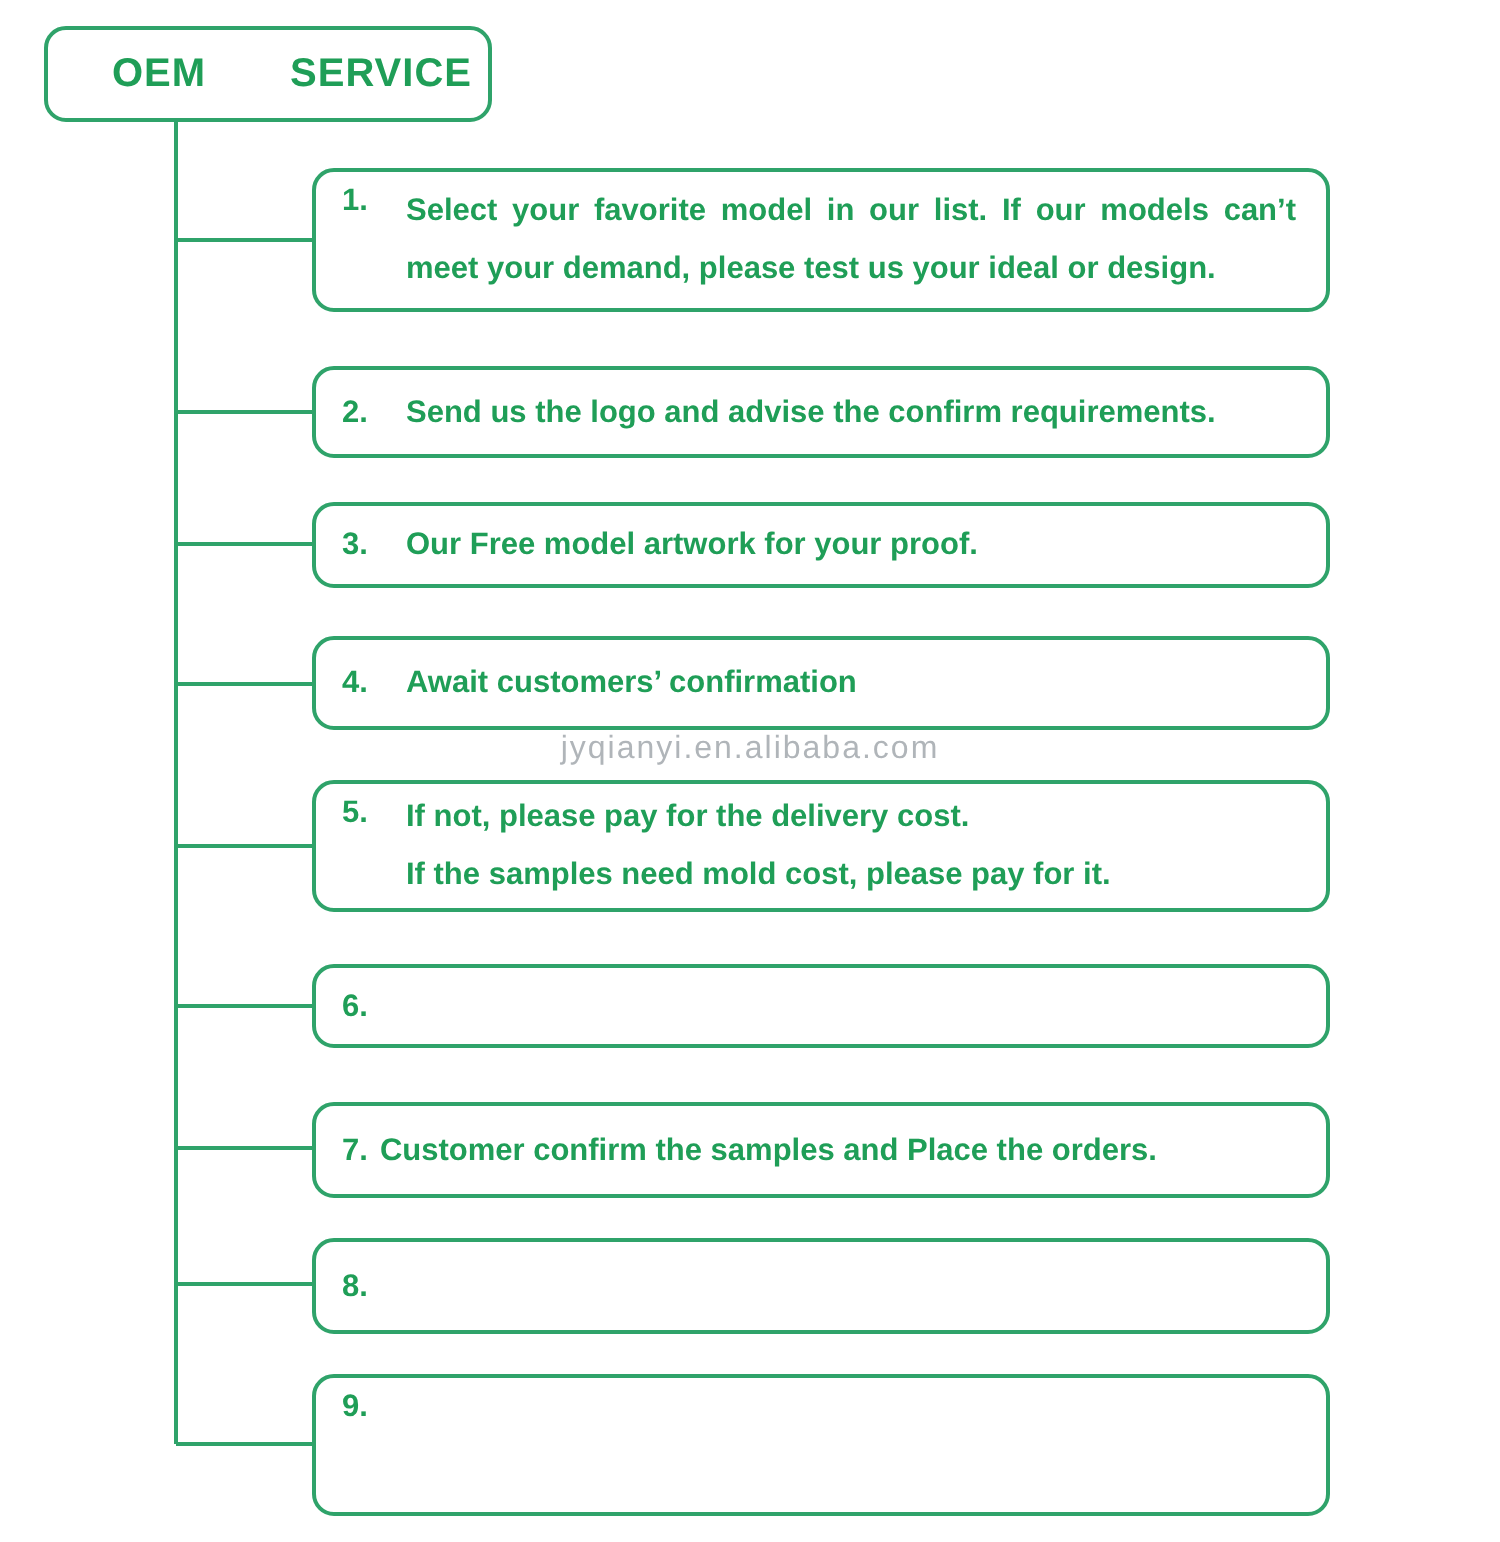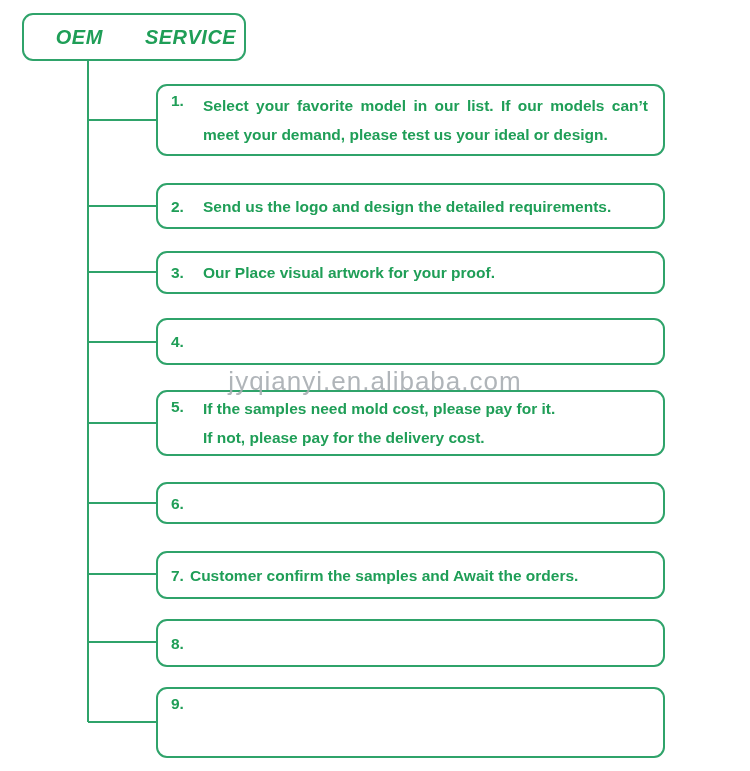--- a/index.html
+++ b/index.html
@@ -13,21 +13,20 @@
     font-family:"Liberation Sans",sans-serif;overflow:hidden;
   }
   
   .titlebox{
     position:absolute;left:22px;top:13px;width:224px;height:48px;
     border:2px solid var(--bd);border-radius:11px;box-sizing:border-box;
     display:flex;align-items:center;justify-content:center;gap:42px;
     padding-left:24px;
     color:var(--tx);font-weight:bold;font-size:20px;letter-spacing:.5px;
     background:#fff;
-    font-style:italic;
   }
   
   .vline{position:absolute;left:87px;top:61px;width:2px;height:661px;background:var(--bd);}
   .hline{position:absolute;left:88px;width:70px;height:2px;background:var(--bd);}
   .c1{top:119px}.c2{top:205px}.c3{top:271px}.c4{top:341px}.c5{top:422px}
   .c6{top:502px}.c7{top:573px}.c8{top:641px}.c9{top:721px}
   
   .box{
     position:absolute;left:156px;width:509px;
     border:2px solid var(--bd);border-radius:11px;box-sizing:border-box;
@@ -53,21 +52,21 @@
   .single .num{align-self:center;}
   .numwide{flex:0 0 32px;}
   .nummed{flex:0 0 26px;}
   .numtight{margin-right:6px;flex:0 0 auto;}
   .j{text-align:justify;text-align-last:justify;}
   
   .multi .bodytxt{padding:0;}
   
   .watermark{
     position:absolute;left:0;top:366px;width:750px;
-    text-align:center;font-size:26px;font-weight:normal;
+    text-align:center;font-size:16px;font-weight:normal;
     color:var(--wm);letter-spacing:1px;z-index:6;opacity:.9;
   }
 </style>
 </head>
 <body>
 
 <div class="canvas">
 
   <div class="titlebox">
     <span>OEM</span>
@@ -89,51 +88,54 @@
     <span class="num numwide">1.</span>
     <div class="bodytxt">
       <div class="ln j">Select your favorite model in our list. If our models can’t</div>
       <div class="ln">meet your demand, please test us your ideal or design.</div>
     </div>
   </div>
 
   <div class="box b2 single">
     <span class="num numwide">2.</span>
     <div class="bodytxt">
-      <div class="ln">Send us the logo and design the detailed requirements.</div>
+      <div class="ln">Send us the logo and advise the confirm requirements.</div>
     </div>
   </div>
 
   <div class="box b3 single">
     <span class="num numwide">3.</span>
     <div class="bodytxt">
-      <div class="ln">Our Place visual artwork for your proof.</div>
+      <div class="ln">Our Free model artwork for your proof.</div>
     </div>
   </div>
 
   <div class="box b4 single">
     <span class="num numwide">4.</span>
+    <div class="bodytxt">
+      <div class="ln">Await customers’ confirmation</div>
+    </div>
   </div>
 
   <div class="box b5 multi">
     <span class="num numwide">5.</span>
     <div class="bodytxt">
+      <div class="ln">If not, please pay for the delivery cost.</div>
       <div class="ln">If the samples need mold cost, please pay for it.</div>
-      <div class="ln">If not, please pay for the delivery cost.</div>
     </div>
   </div>
 
   <div class="box b6 single">
     <span class="num numtight">6.</span>
   </div>
 
   <div class="box b7 single">
     <span class="num numtight">7.</span>
     <div class="bodytxt">
-      <div class="ln">Customer confirm the samples and Await the orders.</div>
+      <div class="ln">Customer confirm the samples and Place the orders.</div>
     </div>
   </div>
 
   <div class="box b8 single">
     <span class="num numtight">8.</span>
   </div>
 
   <div class="box b9 multi">
     <span class="num nummed">9.</span>
   </div>

